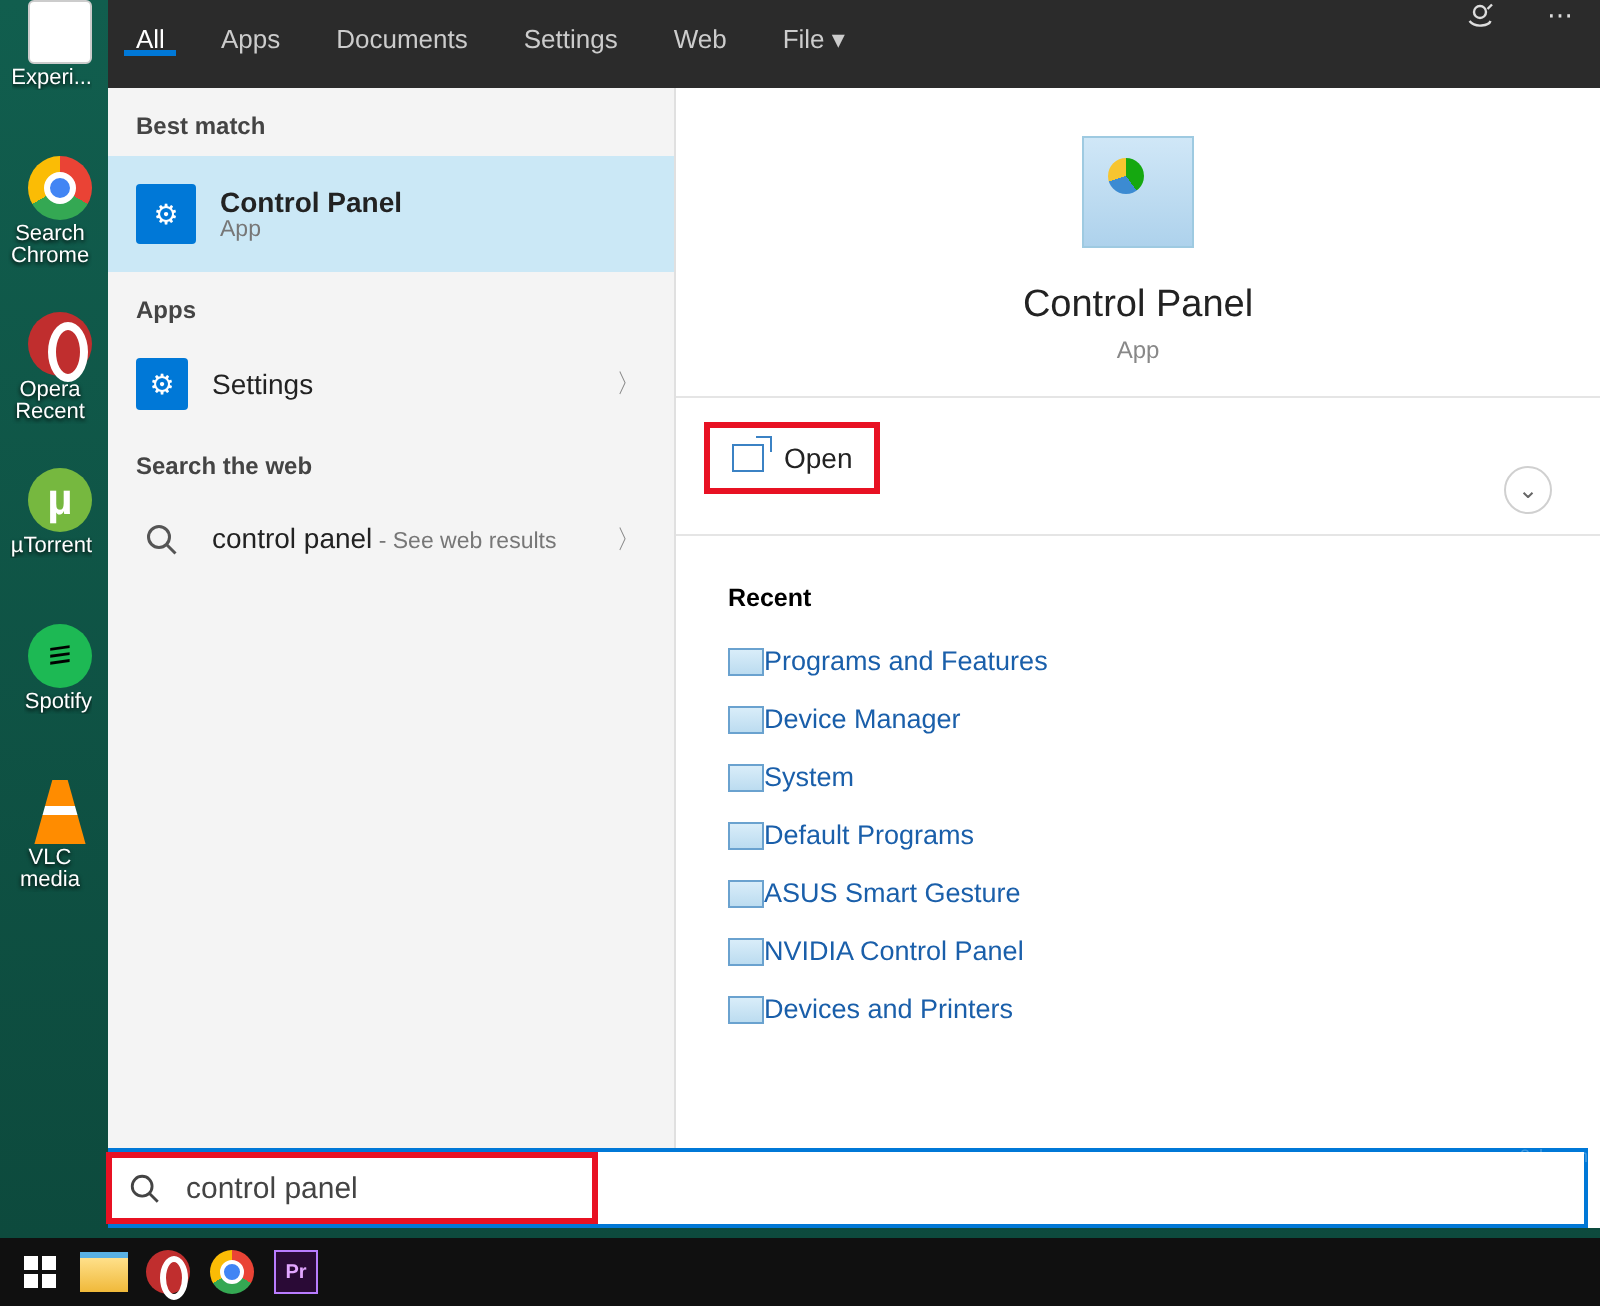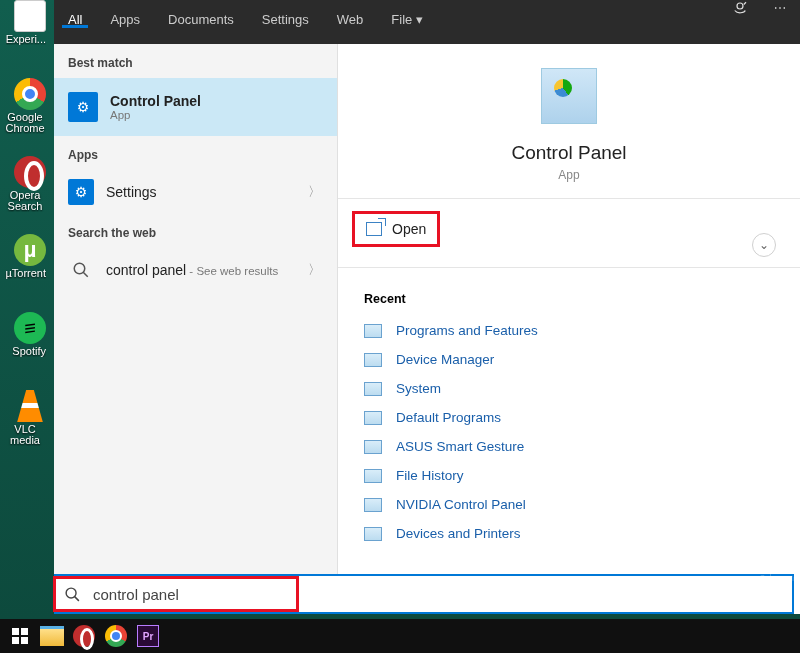--- a/index.html
+++ b/index.html
@@ -59,21 +59,21 @@
 .divider { height:1px; background:#e5e5e5; margin:0; position:relative;}
 
 .actions { padding: 14px 16px 0 16px; position:relative;}
 .open-btn { display:inline-flex; align-items:center; gap:10px; padding:8px 12px; cursor:pointer; font-size:14px; color:#222;}
 .open-btn .oi { width:16px; height:14px; border:1.5px solid #3b82c4; position:relative; }
 .open-btn .oi::after{content:"";position:absolute;right:-5px;top:-5px;width:7px;height:7px;border-top:1.5px solid #3b82c4;border-right:1.5px solid #3b82c4;}
 .hilite-red { outline: 3px solid #e81123; outline-offset:-1px; }
 .expand-chev { position:absolute; right:24px; bottom:-12px; width:24px; height:24px; border:1px solid #d0d0d0; border-radius:50%; background:#fff; display:flex; align-items:center; justify-content:center; color:#666; font-size:12px; cursor:pointer;}
 .recent-block { padding: 18px 16px 0 26px; }
 .recent-header { font-size:12.5px; font-weight:600; color:#000000; padding:6px 0 10px 0;}
-.recent-item { display:flex; align-items:center; gap:14px; padding:7px 0; font-size:13.5px; color:#1a5faa; cursor:pointer;}
+.recent-item { display:flex; align-items:center; padding:7px 0; font-size:13.5px; color:#1a5faa; cursor:pointer;}
 .recent-item .ri { width:18px; height:14px; border:1px solid #6aa2cf; background:linear-gradient(#d9edf9,#bcdcf0); flex:none; }
 
 
 .search-row { position:absolute; left:54px; bottom:5px; right:6px; height:40px; border:2px solid #0078d7; background:#fff; display:flex; align-items:center; }
 .search-row .hilite-section { border:3px solid #e81123; height:100%; width:246px; display:flex; align-items:center; margin:-3px; }
 .search-row .mag { width:34px; display:flex; align-items:center; justify-content:center; color:#444; }
 .search-row input { border:none; outline:none; flex:1; height:100%; font-size:15px; color:#444; padding:0 4px; background:transparent;}
 
 
 .taskbar { position:absolute; left:0; right:0; bottom:0; height:34px; background:#101010; display:flex; align-items:center; padding:0 6px; gap:4px; }
@@ -93,25 +93,25 @@
 
 <div class="desktop">
 
   <div class="desktop-icons">
     <div class="d-icon">
         <div class="ico txt"></div>
         <div class="lbl">Experi...</div>
       </div>
     <div class="d-icon">
         <div class="ico chrome"></div>
-        <div class="lbl">Google Chrome</div>
+        <div class="lbl">Search Chrome</div>
       </div>
     <div class="d-icon">
         <div class="ico opera"></div>
-        <div class="lbl">Opera Search</div>
+        <div class="lbl">Opera Recent</div>
       </div>
     <div class="d-icon">
         <div class="ico utorrent"></div>
         <div class="lbl">µTorrent</div>
       </div>
     <div class="d-icon">
         <div class="ico spotify"></div>
         <div class="lbl">Spotify</div>
       </div>
     <div class="d-icon">
@@ -205,24 +205,20 @@
         <div class="recent-item">
             <div class="ri"></div>
             <span>Default Programs</span>
           </div>
         <div class="recent-item">
             <div class="ri"></div>
             <span>ASUS Smart Gesture</span>
           </div>
         <div class="recent-item">
             <div class="ri"></div>
-            <span>File History</span>
-          </div>
-        <div class="recent-item">
-            <div class="ri"></div>
             <span>NVIDIA Control Panel</span>
           </div>
         <div class="recent-item">
             <div class="ri"></div>
             <span>Devices and Printers</span>
           </div>
       </div>
     </div>
   </div>
 

